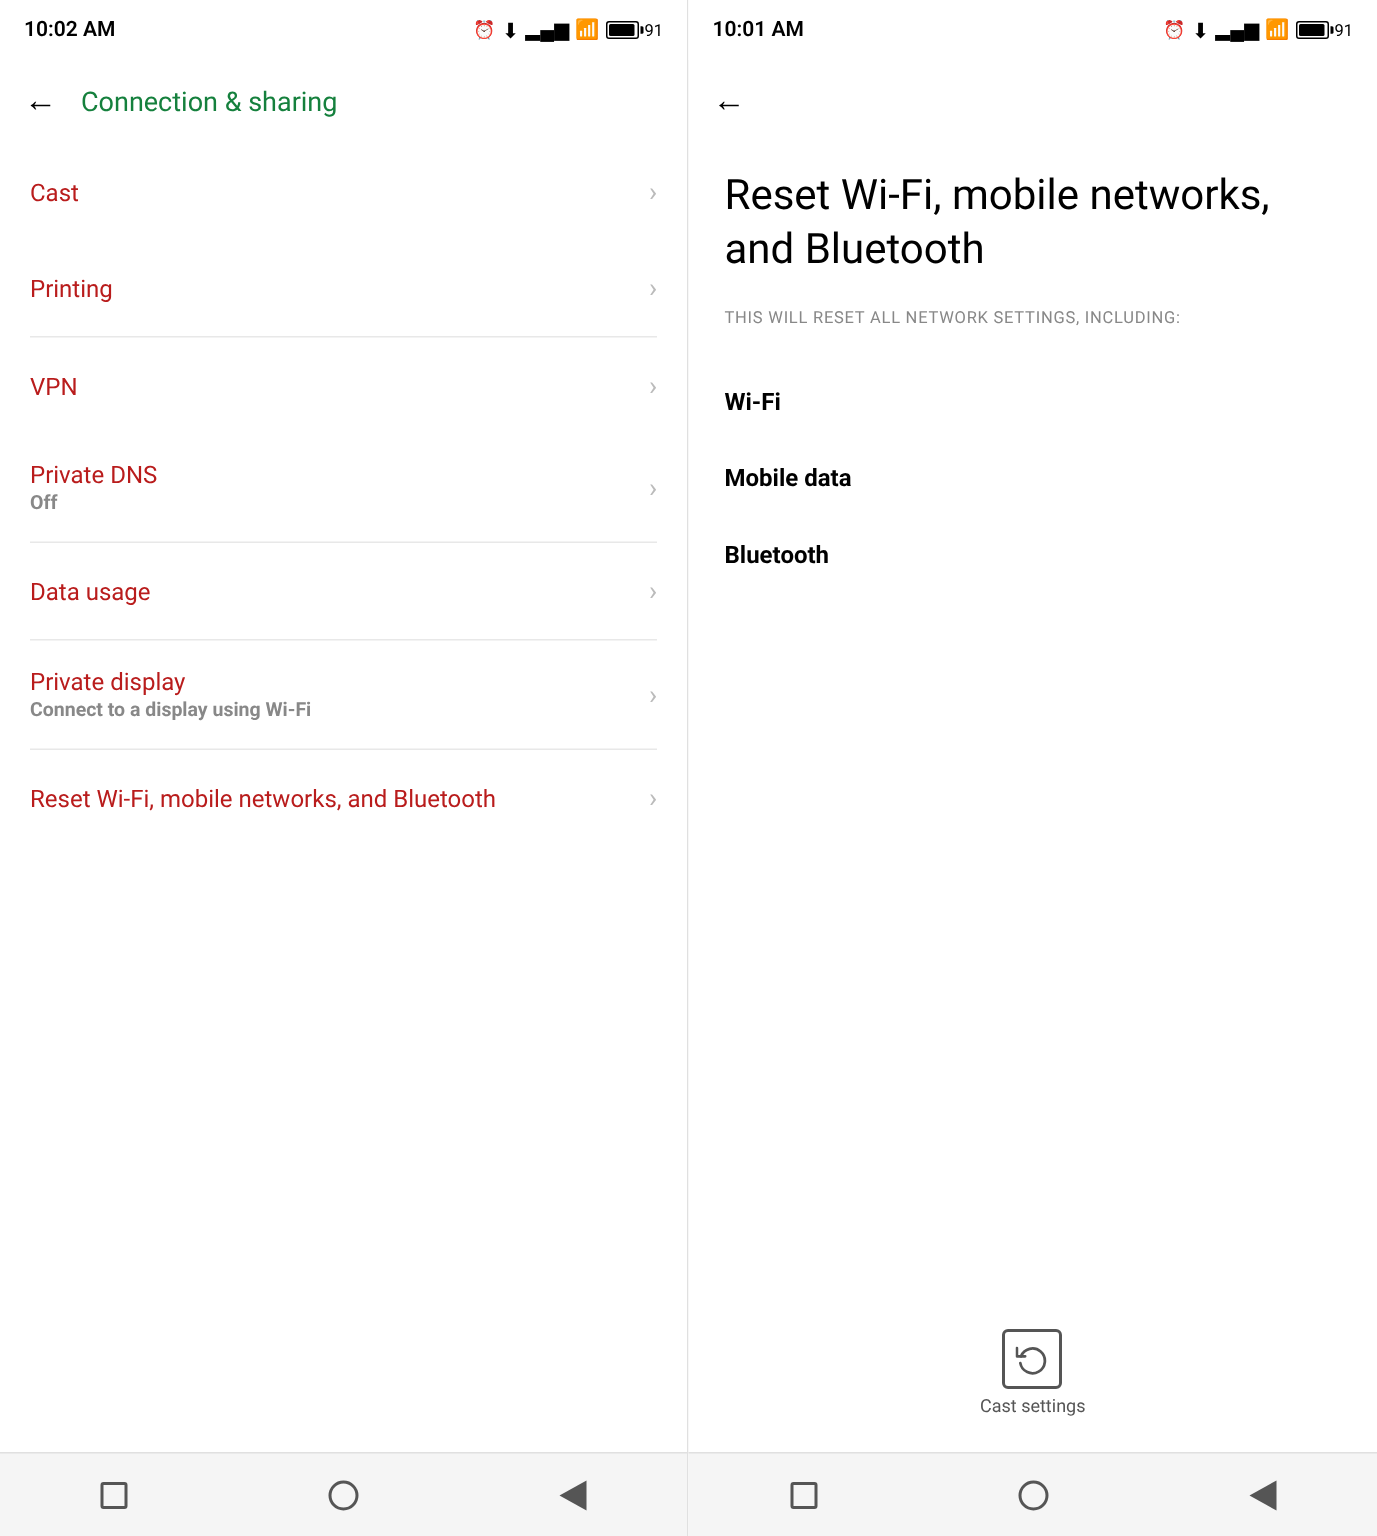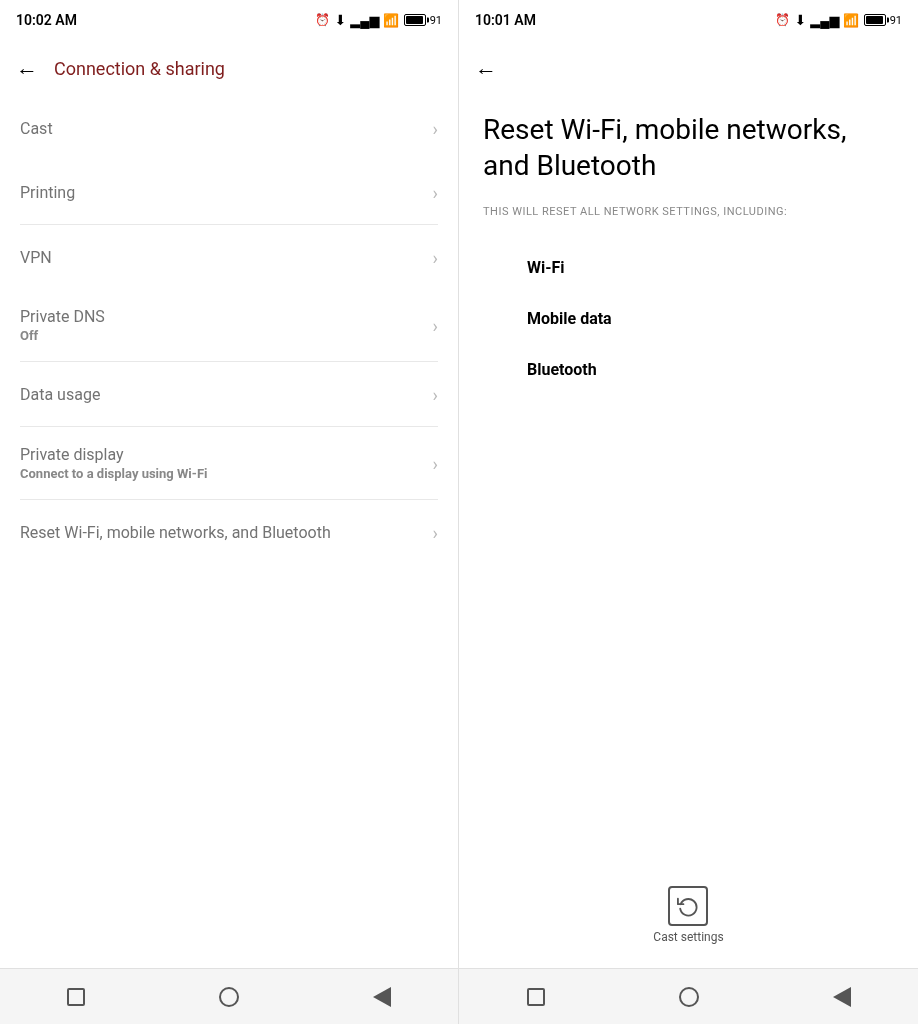--- a/index.html
+++ b/index.html
@@ -92,21 +92,21 @@
     }
     .back-arrow {
       font-size: 22px;
       color: #000;
       cursor: pointer;
       line-height: 1;
     }
     .header-title {
       font-size: 18px;
       font-weight: 400;
-      color: #7f1d1d;
+      color: #15803d;
     }
 
     
     .settings-list {
       flex: 1;
       overflow-y: auto;
     }
     .settings-item {
       display: flex;
       align-items: center;
@@ -115,21 +115,21 @@
       cursor: pointer;
       min-height: 64px;
     }
     .settings-item-left {
       display: flex;
       flex-direction: column;
       gap: 2px;
     }
     .settings-item-label {
       font-size: 16px;
-      color: #737373;
+      color: #b91c1c;
       font-weight: 400;
     }
     .settings-item-sub {
       font-size: 13px;
       color: #888;
       font-weight: 700;
     }
     .chevron {
       color: #bbb;
       font-size: 18px;
@@ -222,21 +222,20 @@
       letter-spacing: 0.5px;
       text-transform: uppercase;
       margin-bottom: 24px;
       font-weight: 400;
     }
     .network-item {
       padding: 16px 0;
       font-size: 16px;
       font-weight: 700;
       color: #000;
-      margin-left: 44px;
     }
     .right-bottom {
       display: flex;
       flex-direction: column;
       align-items: center;
       padding: 16px;
       margin-bottom: 8px;
     }
     .reset-icon-container {
       display: flex;

